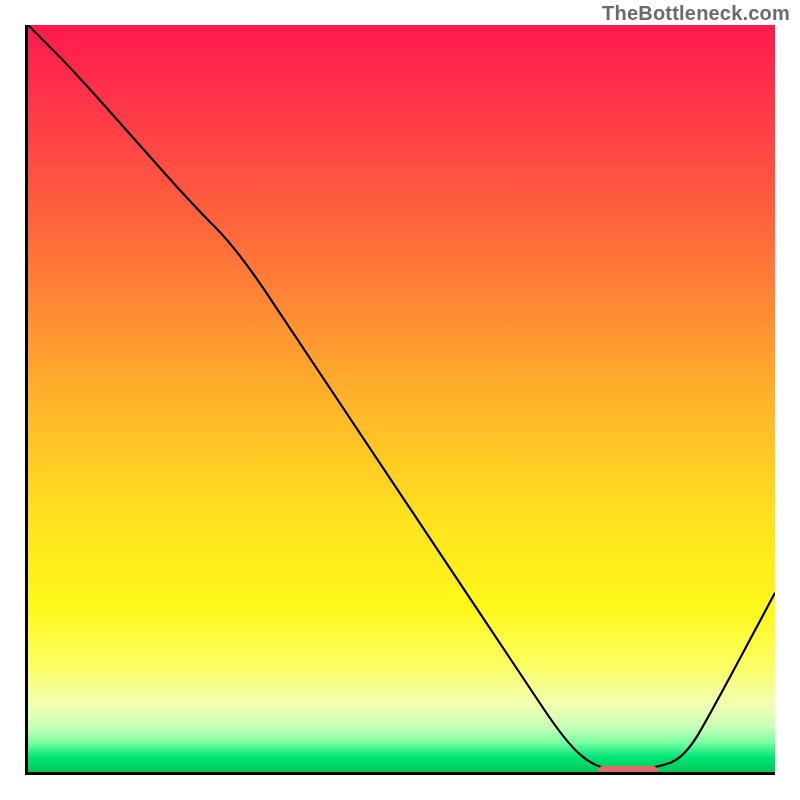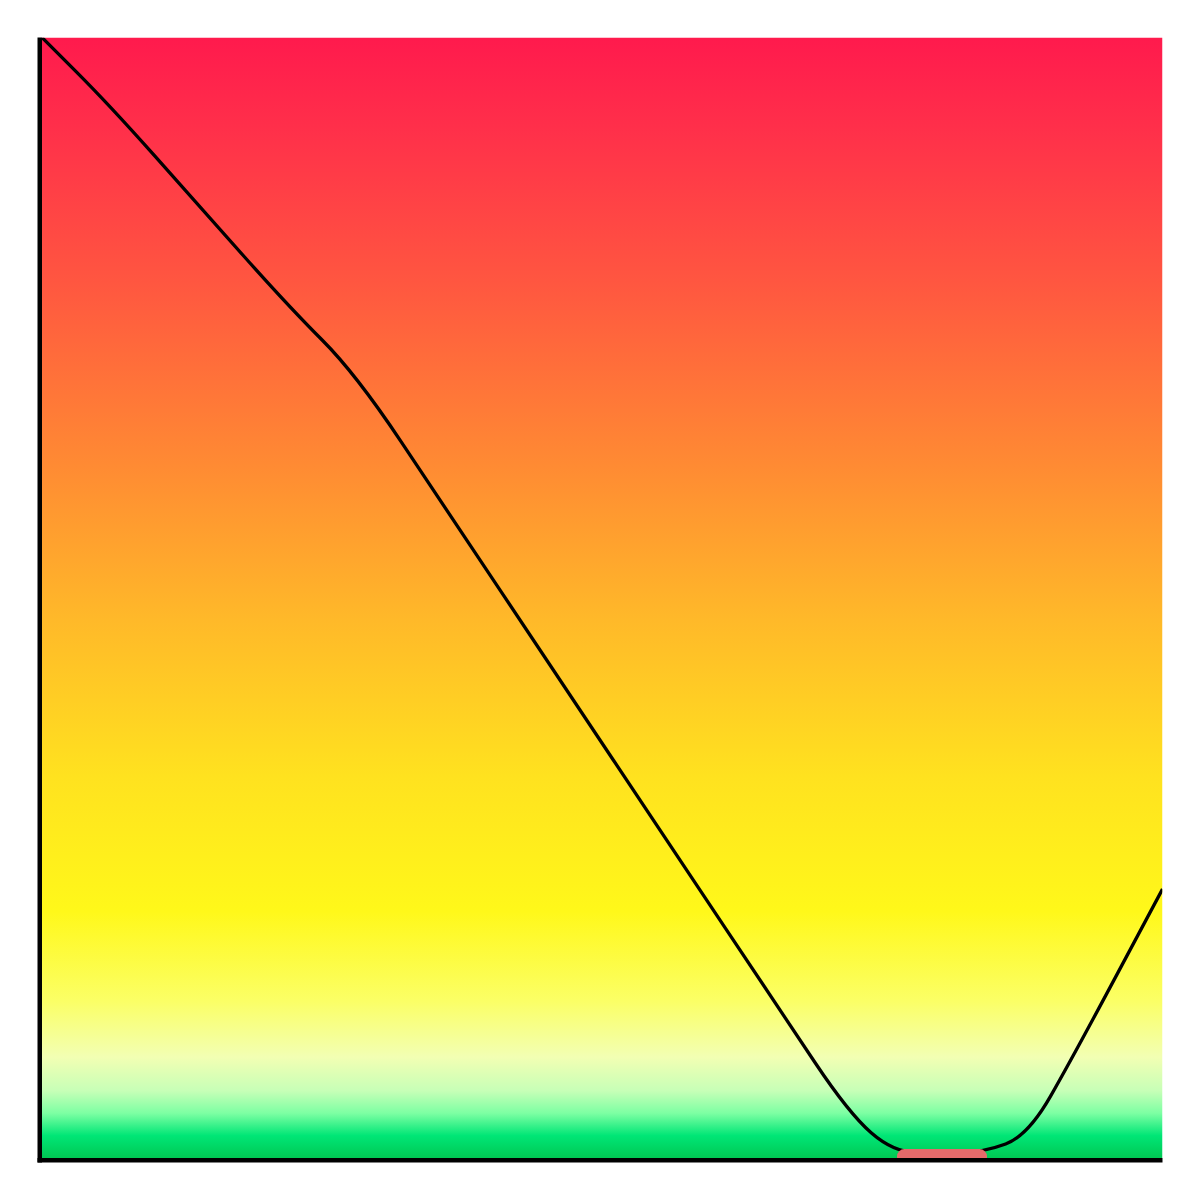--- a/index.html
+++ b/index.html
@@ -75,20 +75,21 @@
     font-weight: 600;
     letter-spacing: 0.2px;
     user-select: none;
   }
 </style>
 </head>
 <body>
 
 <div class="frame">
 
+  <div class="watermark">TheBottleneck.com</div>
 
   <div class="plot-area">
     <div class="gradient-bg"></div>
 
     <svg class="curve-svg" viewBox="0 0 750 750" preserveAspectRatio="none">
       <path class="curve-path" d="M 0,0 Q 0,0 22.5,22.5 Q 45,45 75,78.75 Q 105.00000000000001,112.5 135,146.25 Q 165,180 187.5,202.5 Q 210.00000000000003,225 240,270 Q 270,315.00000000000006 307.5,371.25 Q 345,427.5 382.5,483.75 Q 420.00000000000006,540 457.5,596.25 Q 495,652.5 517.5,686.25 Q 540,720 555,733.125 Q 570,746.25 585,746.25 Q 600,746.25 615,746.25 Q 630,746.25 645,740.625 Q 660,735 675,708.75 Q 690,682.5 720,626.25 T 750,570"></path>
     </svg>
 
     <div class="marker" style="left: 570px; width: 60px; top: 741.25px; background: rgb(228, 106, 106);"></div>
   </div>

